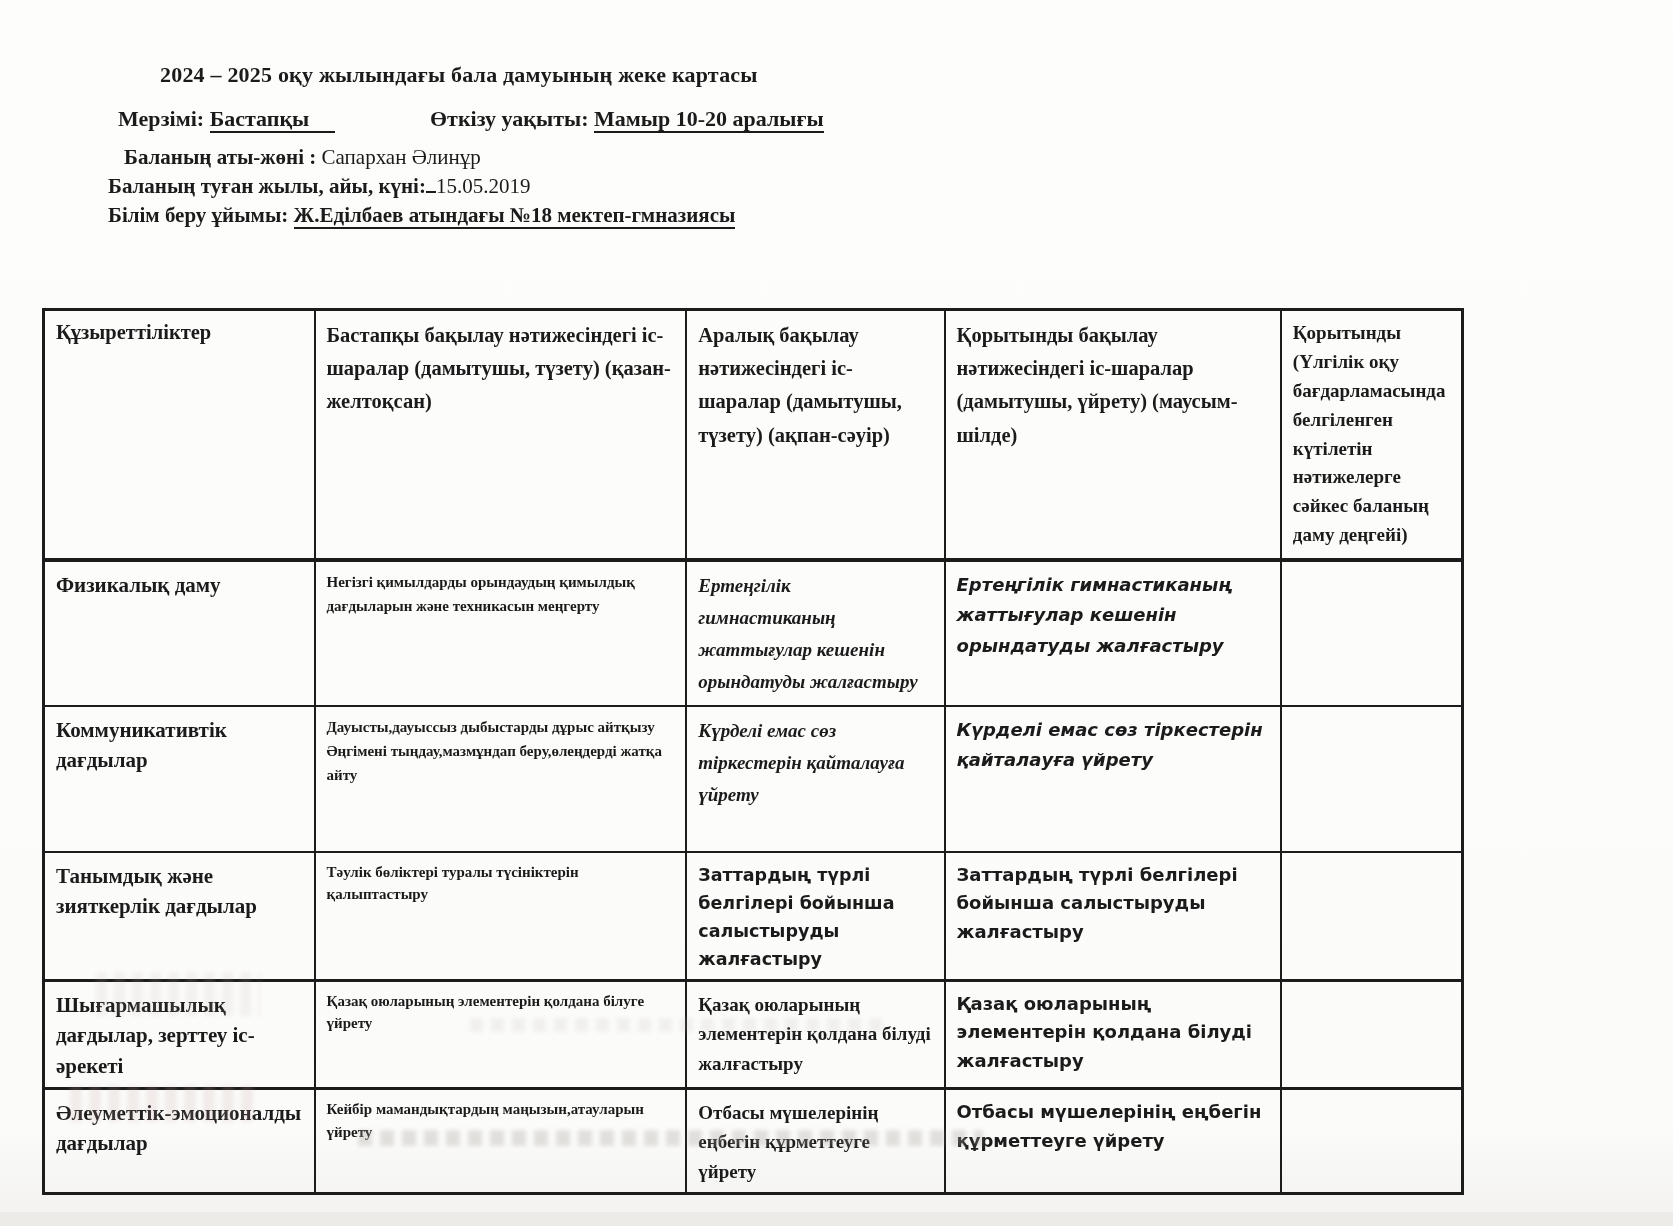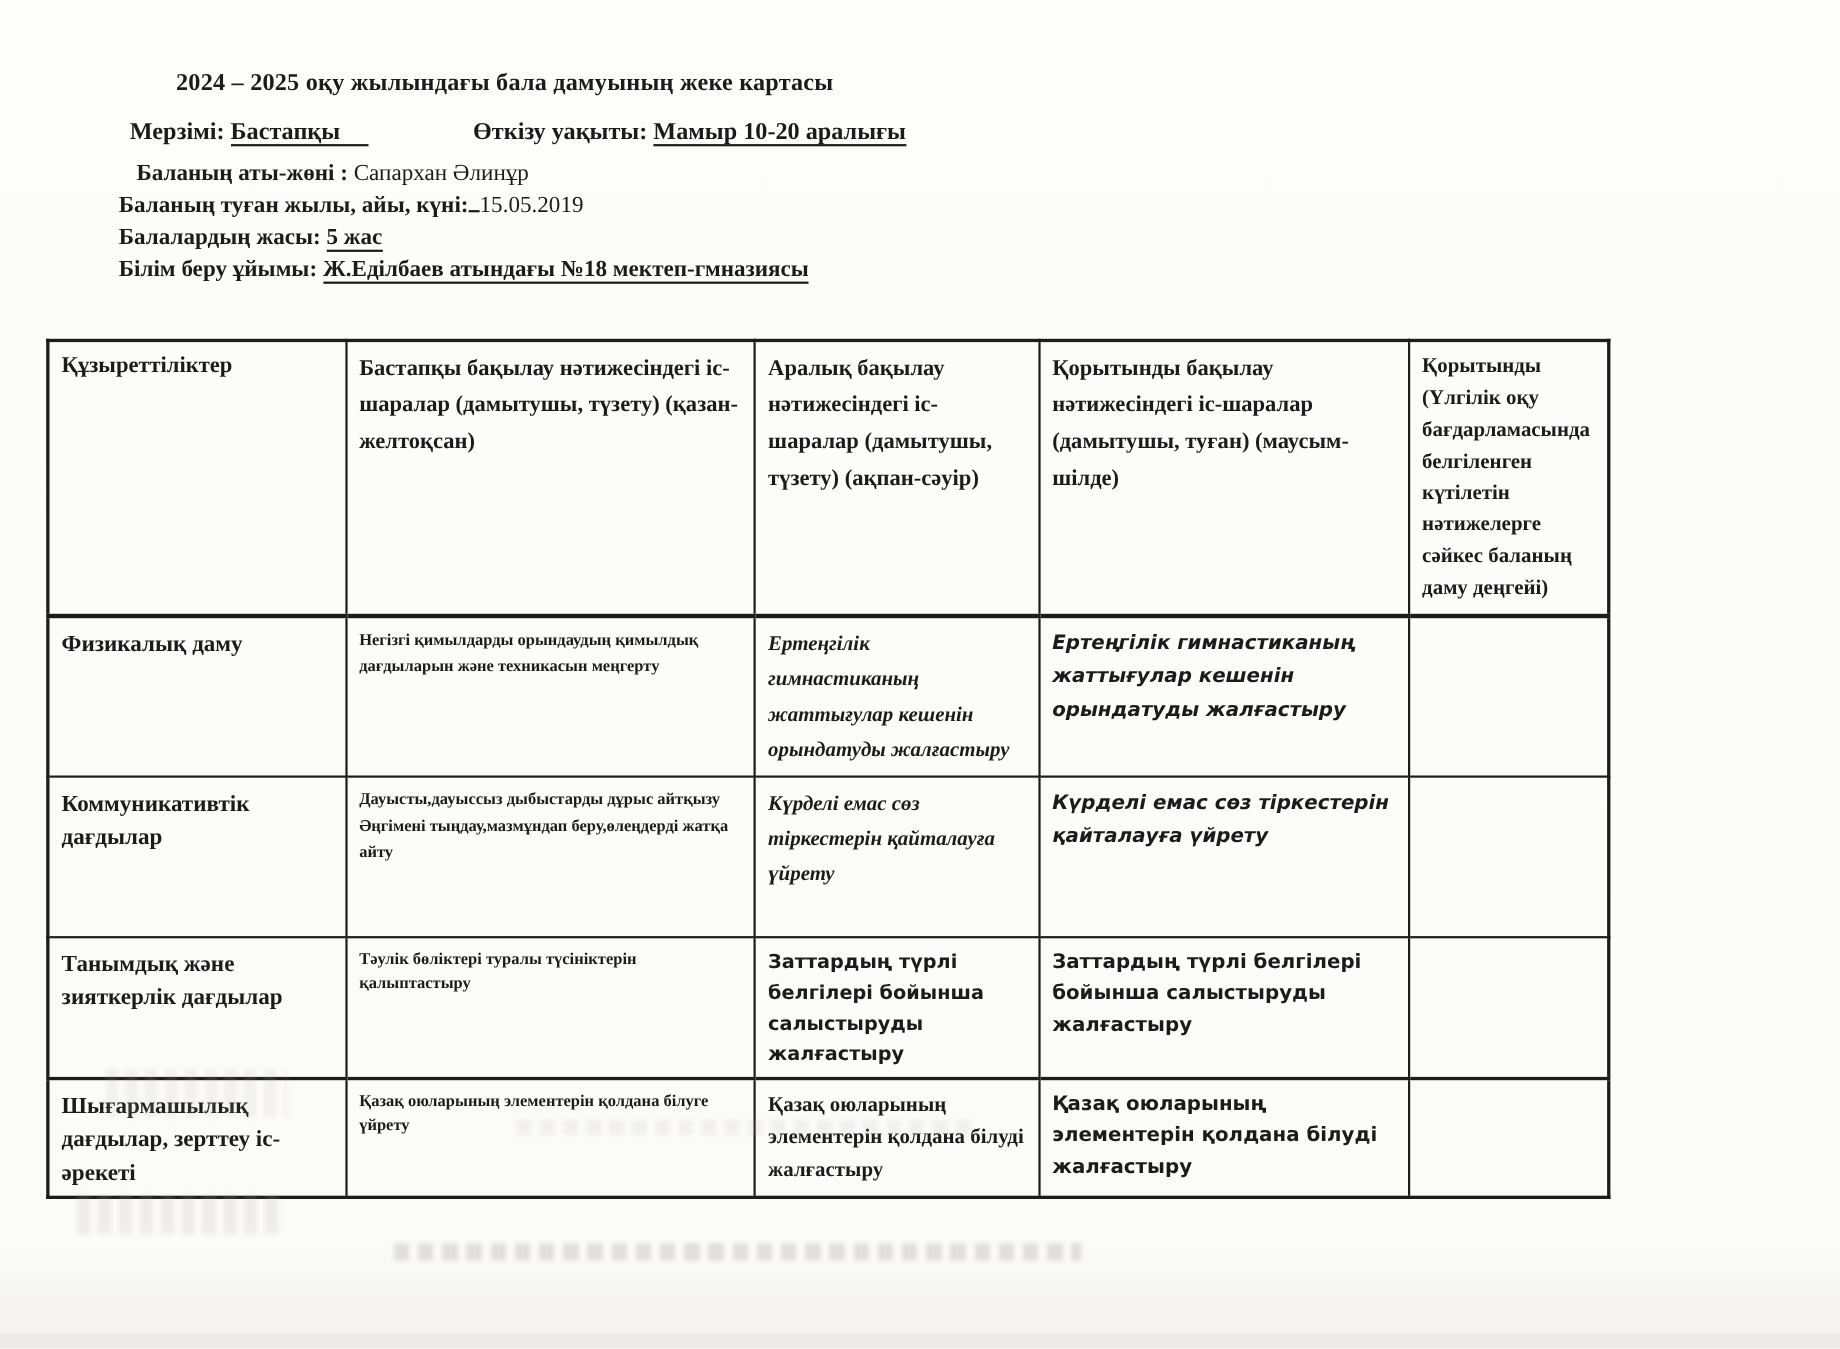--- a/index.html
+++ b/index.html
@@ -97,43 +97,39 @@
 
   <div class="fields">
     <div class="field-line indent">
       <span class="lbl">Баланың аты-жөні :</span>
       <span class="plain-val">Сапархан Әлинұр</span>
     </div>
     <div class="field-line">
       <span class="lbl">Баланың туған жылы, айы, күні:</span><span class="gap-underscore"></span><span class="plain-val">15.05.2019</span>
     </div>
     <div class="field-line">
-      <span class="lbl">Балалардың жасы:</span>
-      <span class="lbl u-tight">5 жас</span>
-    </div>
-    <div class="field-line">
       <span class="lbl">Білім беру ұйымы:</span>
       <span class="lbl u-tight">Ж.Еділбаев атындағы №18 мектеп-гмназиясы</span>
     </div>
   </div>
 
   <table class="grid">
     <colgroup>
       <col class="c1">
         <col class="c2">
         <col class="c3">
         <col class="c4">
         <col class="c5">
     </colgroup>
     <tbody>
         <tr class="hdr">
       <th class="h1">Құзыреттіліктер</th>
       <th class="h2">Бастапқы бақылау нәтижесіндегі іс-шаралар (дамытушы, түзету) (қазан-желтоқсан)</th>
       <th class="h3">Аралық бақылау нәтижесіндегі іс-шаралар (дамытушы, түзету) (ақпан-сәуір)</th>
-      <th class="h4">Қорытынды бақылау нәтижесіндегі іс-шаралар (дамытушы, туған) (маусым-шілде)</th>
+      <th class="h4">Қорытынды бақылау нәтижесіндегі іс-шаралар (дамытушы, үйрету) (маусым-шілде)</th>
       <th class="h5">Қорытынды (Үлгілік оқу бағдарламасында белгіленген күтілетін нәтижелерге сәйкес баланың даму деңгейі)</th>
     </tr>
     <tr class="r1">
       <td class="c1">Физикалық даму</td>
       <td class="c2">Негізгі қимылдарды орындаудың қимылдық дағдыларын және техникасын меңгерту</td>
       <td class="c3 f-si">Ертеңгілік гимнастиканың жаттығулар кешенін орындатуды жалғастыру</td>
       <td class="c4 f-ni">Ертеңгілік гимнастиканың жаттығулар кешенін орындатуды жалғастыру</td>
       <td class="c5"></td>
     </tr>
     <tr class="r2">
@@ -151,20 +147,27 @@
       <td class="c4 f-n">Заттардың түрлі белгілері бойынша салыстыруды жалғастыру</td>
       <td class="c5"></td>
     </tr>
     <tr class="r4">
       <td class="c1">Шығармашылық дағдылар, зерттеу іс-әрекеті</td>
       <td class="c2">Қазақ оюларының элементерін қолдана білуге үйрету</td>
       <td class="c3 f-s">Қазақ оюларының элементерін қолдана білуді жалғастыру</td>
       <td class="c4 f-n">Қазақ оюларының элементерін қолдана білуді жалғастыру</td>
       <td class="c5"></td>
     </tr>
+    <tr class="r5">
+      <td class="c1">Әлеуметтік-эмоционалды дағдылар</td>
+      <td class="c2">Кейбір мамандықтардың маңызын,атауларын үйрету</td>
+      <td class="c3 f-s">Отбасы мүшелерінің еңбегін құрметтеуге үйрету</td>
+      <td class="c4 f-n">Отбасы мүшелерінің еңбегін құрметтеуге үйрету</td>
+      <td class="c5"></td>
+    </tr>
   </tbody>
     </table>
 
   <div class="artifact a1"></div>
   <div class="artifact a2"></div>
   <div class="artifact a3"></div>
   <div class="artifact a4"></div>
   <div class="scan-edge"></div>
 
 </div>

